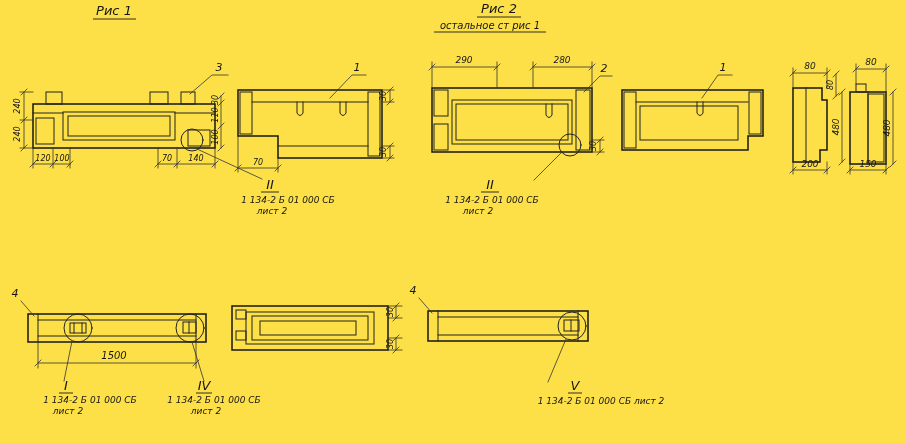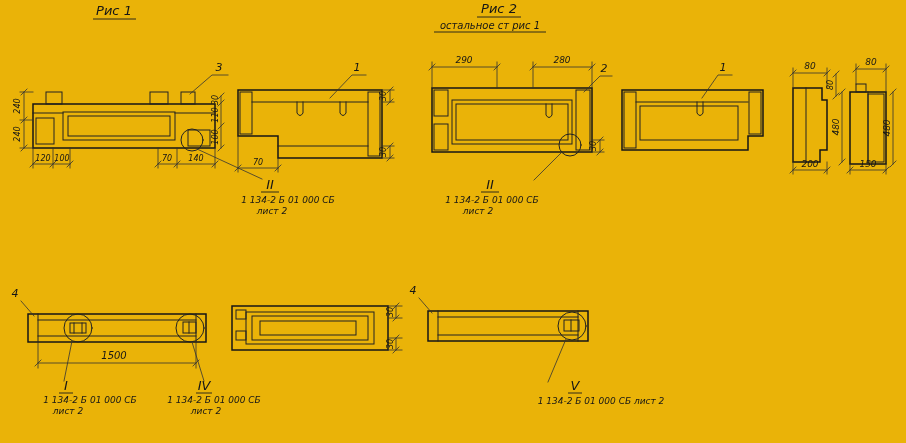--- a/index.html
+++ b/index.html
@@ -1,16 +1,16 @@
 <!DOCTYPE html>
 <html><head>
 <meta charset="utf-8">
 <style>
   html,body{margin:0;padding:0;background:#ffffff;}
-  .sheet{width:906px;height:443px;background:#eab308;position:relative;overflow:hidden;}
+  .sheet{width:906px;height:443px;background:#fde047;position:relative;overflow:hidden;}
   svg{display:block}
   .ln{stroke:#222;stroke-width:1;fill:none;stroke-linecap:square}
   .thick{stroke:#161616;stroke-width:1.5;fill:none;stroke-linejoin:miter}
   .dim{stroke:#333;stroke-width:0.8;fill:none;stroke-linecap:square}
   .ul{stroke:#1c1c1c;stroke-width:0.9}
   .txt{font-family:"DejaVu Sans",sans-serif;font-style:italic;fill:#161616}
   .fs13{font-size:13px}
   .fs11{font-size:11px}
   .fs10{font-size:10px}
   .fs9{font-size:9px}

